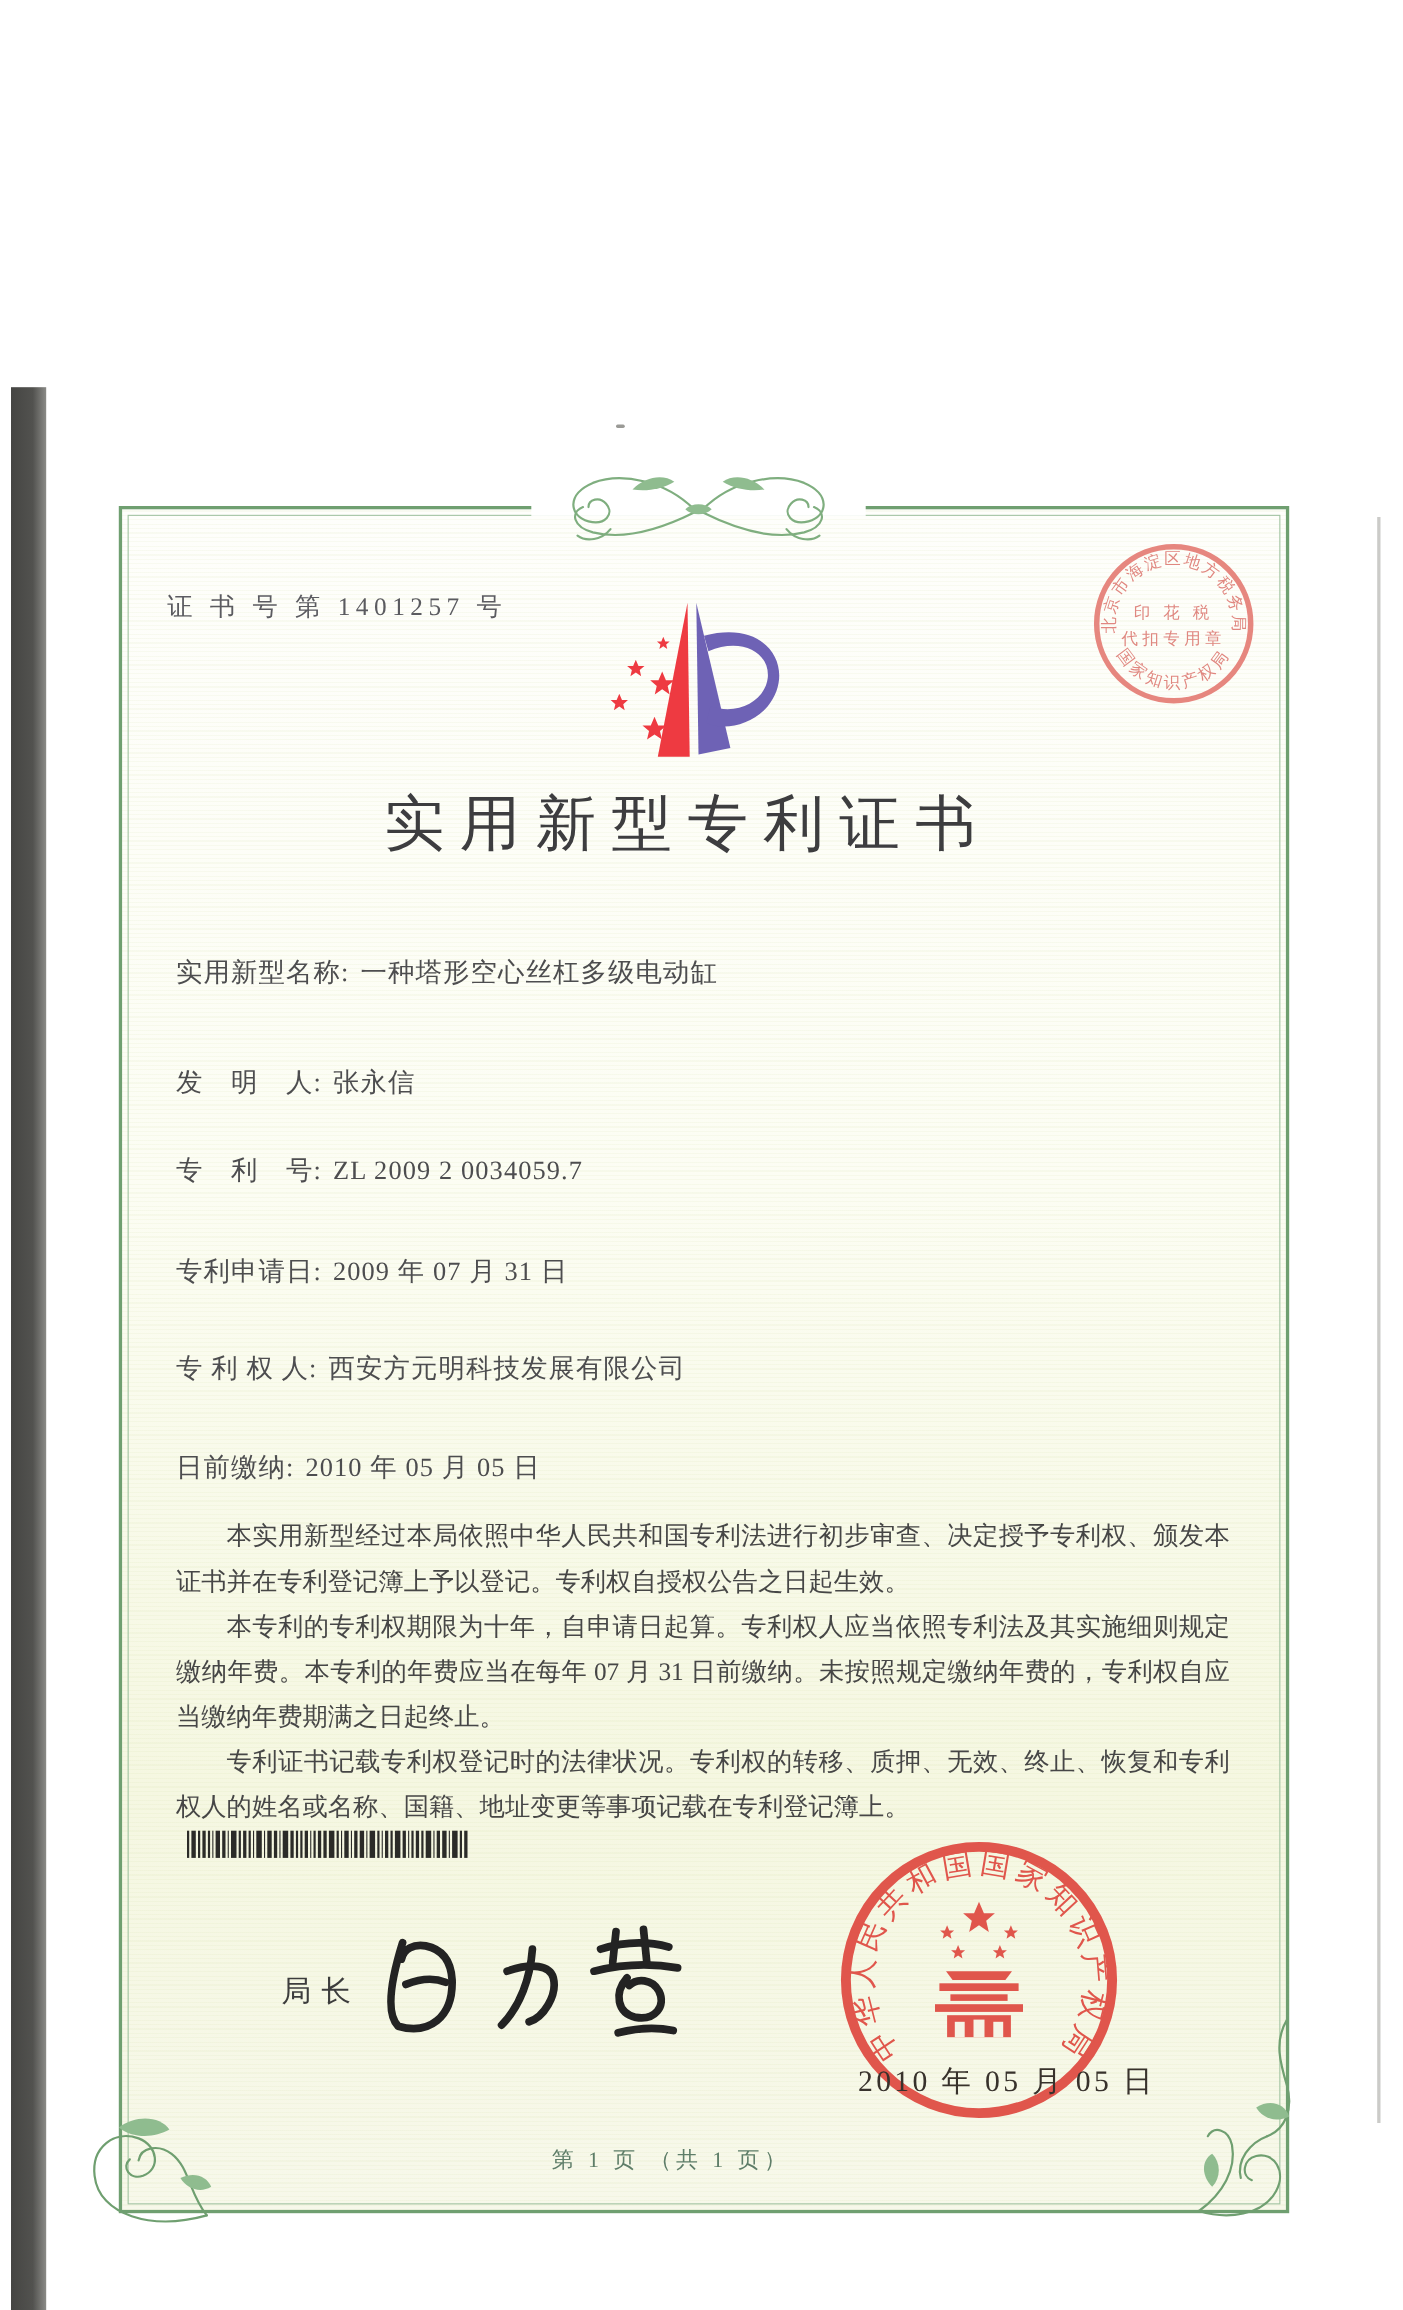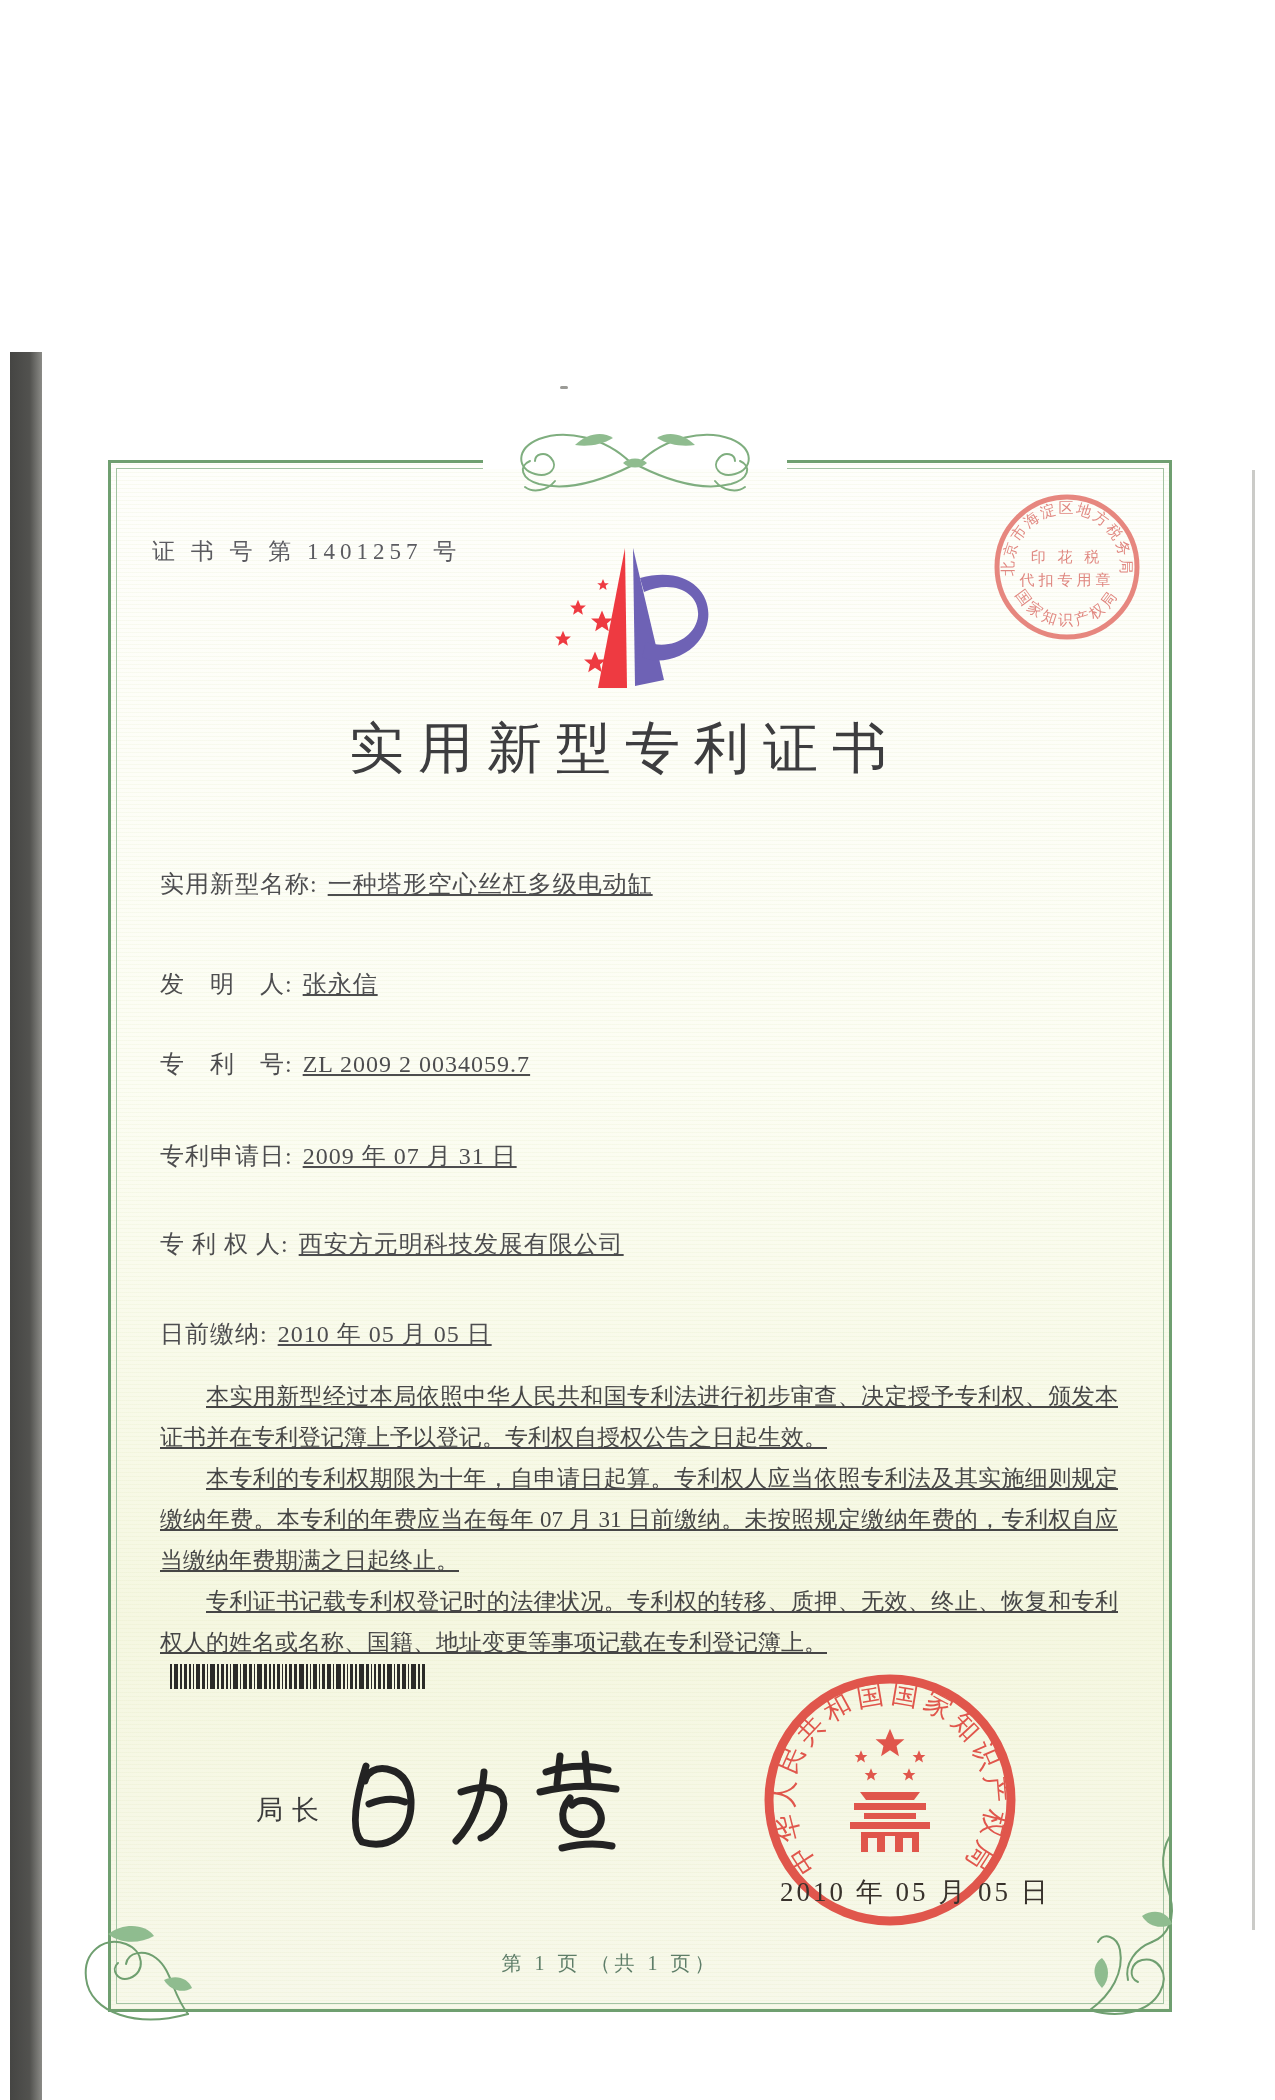--- a/index.html
+++ b/index.html
@@ -19,24 +19,24 @@
   .cert-frame-inner{position:absolute;left:5px;top:5px;right:5px;bottom:5px;border:1px solid #a2c3a2;}
   
   .ornament{position:absolute;pointer-events:none;}
   svg{display:block;}
   
   .cert-number{position:absolute;left:152px;top:536px;font-size:23px;letter-spacing:5px;color:#5b5b60;}
   .logo{position:absolute;left:538px;top:536px;width:185px;height:168px;}
   .cert-title{position:absolute;left:108px;top:712px;width:1064px;text-align:center;
      font-size:55px;letter-spacing:14px;color:#3d3d3f;padding-right:30px;box-sizing:border-box;}
   .field{position:absolute;left:160px;font-size:24px;color:#4d4d4f;letter-spacing:1px;white-space:nowrap;}
-  .field .v{margin-left:10px;text-decoration:underline;}
+  .field .v{margin-left:10px;}
   .body-text{position:absolute;left:160px;top:1376px;width:958px;font-size:23px;line-height:41px;
      color:#464646;text-align:justify;}
-  .body-text p{margin:0;text-indent:2em;text-decoration:underline;}
+  .body-text p{margin:0;text-indent:2em;}
   .barcode{position:absolute;left:170px;top:1664px;width:276px;height:25px;overflow:hidden;white-space:nowrap;font-size:0;}
   .barcode div{display:inline-block;height:100%;background:#2b2b28;margin-right:2px;vertical-align:top;}
   .director-label{position:absolute;left:256px;top:1792px;font-size:27px;letter-spacing:9px;color:#3c3c3c;}
   .signature{position:absolute;left:332px;top:1738px;width:300px;height:130px;}
   .sig-text{position:absolute;left:0;top:0;opacity:0;font-size:40px;}
   .issue-date{position:absolute;left:780px;top:1874px;font-size:27px;letter-spacing:3px;color:#38322c;z-index:6;white-space:nowrap;}
   .page-footer{position:absolute;left:400px;top:1950px;width:420px;text-align:center;font-size:20px;
      letter-spacing:4px;color:#5e7d68;}
   .tax-stamp{position:absolute;left:982px;top:482px;width:170px;height:170px;z-index:4;opacity:.92;}
   .national-seal{position:absolute;left:760px;top:1670px;width:260px;height:260px;z-index:5;opacity:.93;}

